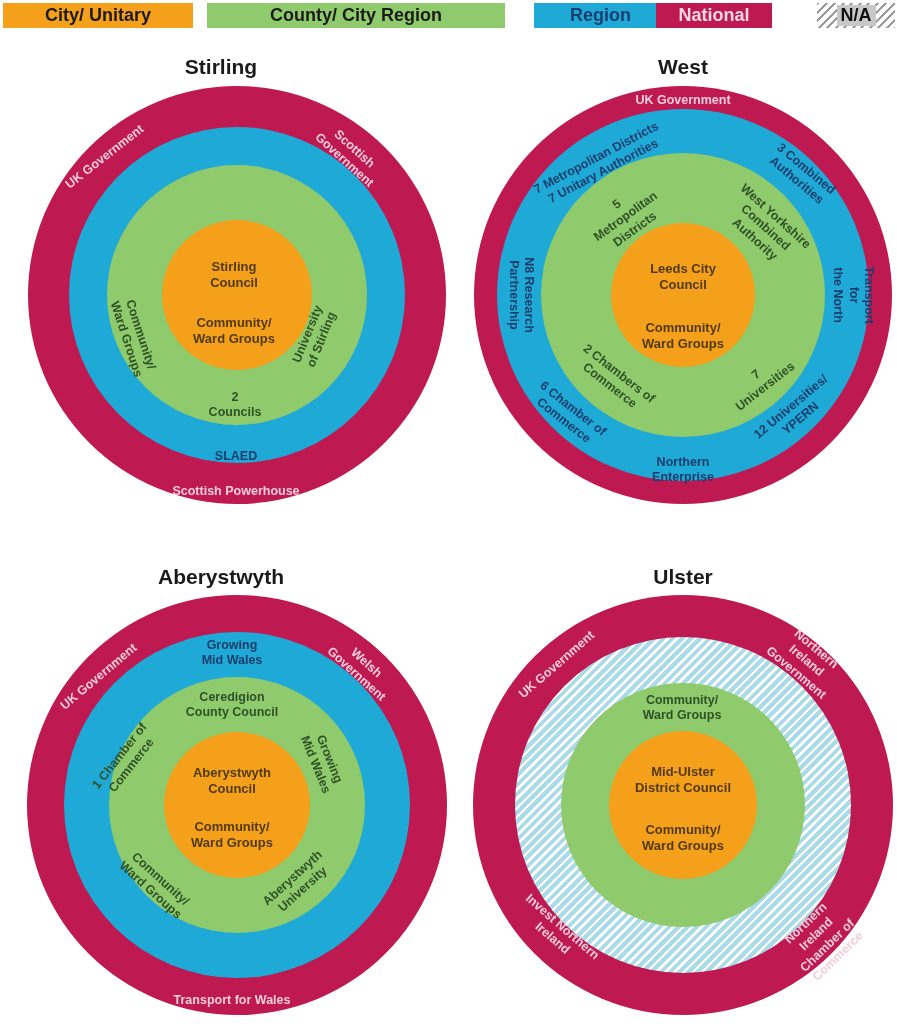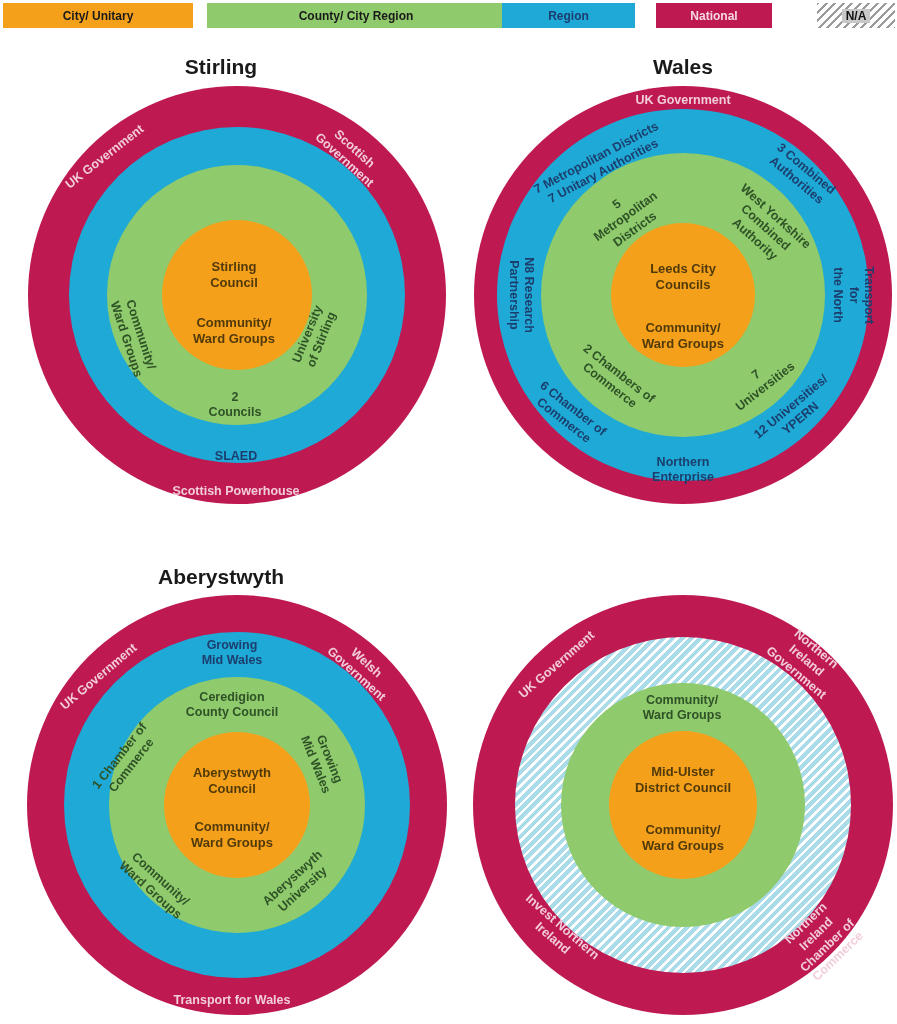--- a/index.html
+++ b/index.html
@@ -1,23 +1,23 @@
 <!DOCTYPE html>
 <html><head>
 <meta charset="utf-8">
 <style>
   html,body{margin:0;padding:0;background:#ffffff;}
   #page{position:relative;width:897px;height:1024px;background:#fff;overflow:hidden;
         font-family:"Liberation Sans",sans-serif;}
   
   .leg{position:absolute;top:3px;height:25px;display:flex;align-items:center;justify-content:center;
-       font-size:12px;font-weight:600;}
+       font-size:18px;font-weight:600;}
   .leg-city{background:#F5A01B;color:#1a1a1a;}
   .leg-county{background:#8FCA6C;color:#1a1a1a;}
-  .leg-region{background:#1FA9D6;color:#1B3E70;}
+  .leg-region{background:#1FA9D6;color:#1B3E70;margin-left:32px;}
   .leg-national{background:#BE1950;color:#F7D8E2;}
   .leg-na{background:repeating-linear-gradient(135deg,#9b9b9b 0 2px,#ffffff 2px 6px);color:#111;}
   .na-chip{background:#c8c8c8;padding:0 4px;font-weight:700;}
   
   .diagram{position:absolute;width:420px;height:420px;}
   .title{position:absolute;top:-30px;width:420px;text-align:center;font-size:21px;font-weight:700;color:#1a1a1a;}
   .ring{position:absolute;left:50%;top:50%;transform:translate(-50%,-50%);
         width:var(--d);height:var(--d);border-radius:50%;}
   .rg-national{background:#BE1950;}
   .rg-region{background:#1FA9D6;}
@@ -70,42 +70,42 @@
 Ward Groups</div>
     <div class="lbl t-green" style="--x:288px;--y:252px;--r:-68deg;">University
 of Stirling</div>
     <div class="lbl t-green" style="--x:208px;--y:320px;">2
 Councils</div>
     <div class="lbl t-blue" style="--x:209px;--y:372px;">SLAED</div>
     <div class="lbl t-crim" style="--x:209px;--y:407px;">Scottish Powerhouse</div>
   </div>
 
   <div class="diagram" style="left:473px;top:85px;">
-    <div class="title">Wales</div>
+    <div class="title">West</div>
     <div class="ring rg-national" style="--d:418px;"></div>
     <div class="ring rg-region" style="--d:372px;"></div>
     <div class="ring rg-county" style="--d:284px;"></div>
     <div class="ring rg-city" style="--d:144px;"></div>
     <div class="lbl t-crim" style="--x:210px;--y:16px;">UK Government</div>
     <div class="lbl t-blue" style="--x:127px;--y:80px;--r:-28deg;">7 Metropolitan Districts
 7 Unitary Authorities</div>
     <div class="lbl t-blue" style="--x:328px;--y:90px;--r:40deg;">3 Combined
 Authorities</div>
     <div class="lbl t-blue" style="--x:48px;--y:210px;--r:90deg;">N8 Research
 Partnership</div>
     <div class="lbl t-blue" style="--x:380px;--y:210px;--r:90deg;">Transport for
 the North</div>
     <div class="lbl t-green" style="--x:153px;--y:132px;--r:-36deg;">5
 Metropolitan
 Districts</div>
     <div class="lbl t-green" style="--x:292px;--y:143px;--r:42deg;">West Yorkshire
 Combined
 Authority</div>
     <div class="lbl t-orange big" style="--x:210px;--y:192px;">Leeds City
-Councils</div>
+Council</div>
     <div class="lbl t-orange big" style="--x:210px;--y:251px;">Community/
 Ward Groups</div>
     <div class="lbl t-green" style="--x:141px;--y:295px;--r:38deg;">2 Chambers of
 Commerce</div>
     <div class="lbl t-green" style="--x:288px;--y:296px;--r:-38deg;">7
 Universities</div>
     <div class="lbl t-blue" style="--x:95px;--y:330px;--r:38deg;">6 Chamber of
 Commerce</div>
     <div class="lbl t-blue" style="--x:323px;--y:328px;--r:-40deg;">12 Universities/
 YPERN</div>
@@ -134,20 +134,21 @@
     <div class="lbl t-orange big" style="--x:205px;--y:240px;">Community/
 Ward Groups</div>
     <div class="lbl t-green" style="--x:128px;--y:290px;--r:42deg;">Community/
 Ward Groups</div>
     <div class="lbl t-green" style="--x:271px;--y:289px;--r:-42deg;">Aberystwyth
 University</div>
     <div class="lbl t-crim" style="--x:205px;--y:406px;">Transport for Wales</div>
   </div>
 
   <div class="diagram" style="left:473px;top:595px;">
+    <div class="title">Ulster</div>
     <div class="ring rg-national" style="--d:420px;"></div>
     <div class="ring rg-na" style="--d:336px;"></div>
     <div class="ring rg-county" style="--d:244px;"></div>
     <div class="ring rg-city" style="--d:148px;"></div>
     <div class="lbl t-crim" style="--x:84px;--y:70px;--r:-41deg;">UK Government</div>
     <div class="lbl t-crim" style="--x:333px;--y:66px;--r:40deg;">Northern Ireland
 Government</div>
     <div class="lbl t-green" style="--x:209px;--y:113px;">Community/
 Ward Groups</div>
     <div class="lbl t-orange big" style="--x:210px;--y:185px;">Mid-Ulster

